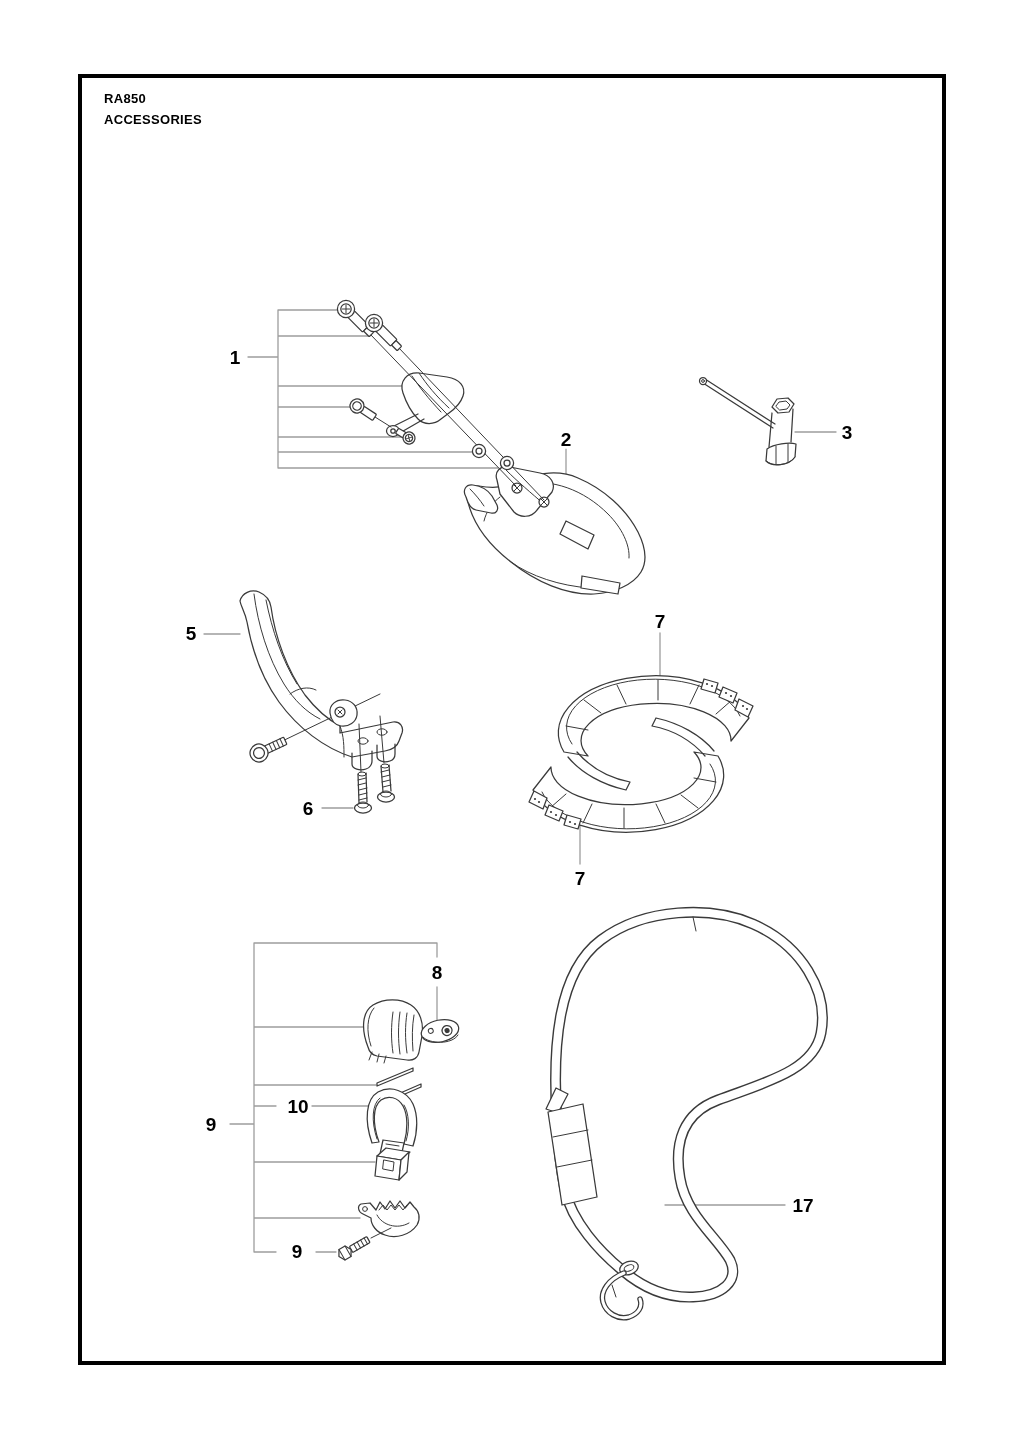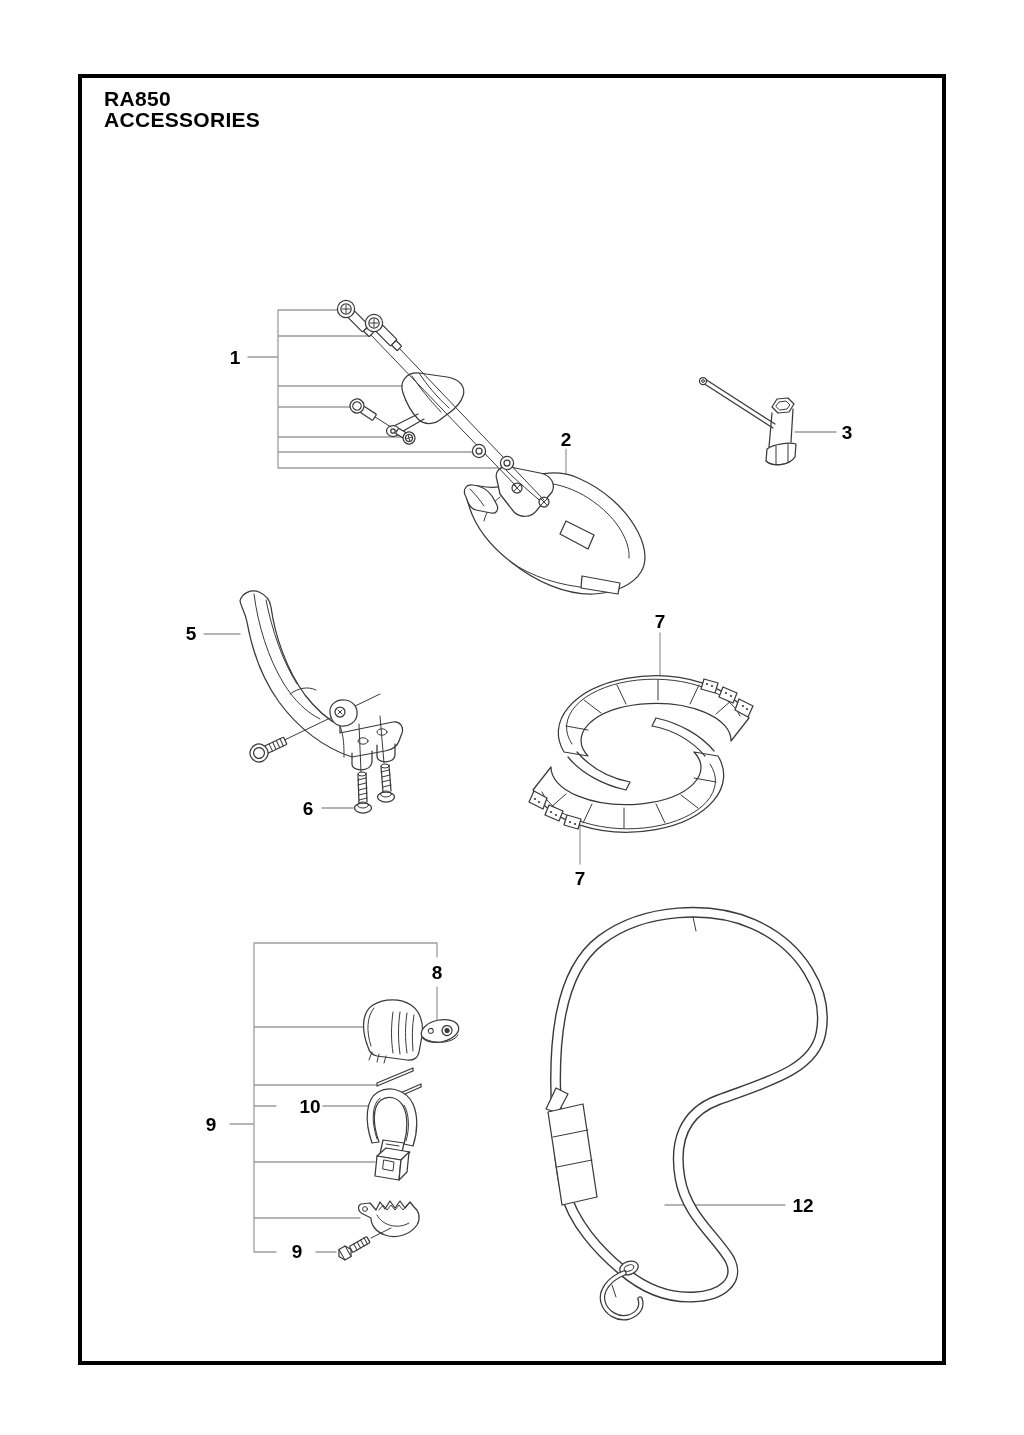--- a/index.html
+++ b/index.html
@@ -10,21 +10,21 @@
   .page{
     position:relative; width:1024px; height:1435px; background:var(--bg);
     font-family:"Liberation Sans", sans-serif; overflow:hidden;
   }
   .frame{
     position:absolute; left:78px; top:74px; width:868px; height:1291px;
     border:4px solid var(--border); box-sizing:border-box;
   }
   .title-block{
     position:absolute; left:104px; top:88px; color:var(--text);
-    font-size:21px; font-weight:bold; line-height:21px; letter-spacing:.3px;
+    font-size:13px; font-weight:bold; line-height:21px; letter-spacing:.3px;
   }
   .part-label{
     position:absolute; transform:translate(-50%,-50%);
     color:var(--text); font-size:19px; font-weight:bold; white-space:nowrap;
     background:var(--bg); padding:0 2px; line-height:1;
   }
   svg.art{position:absolute; left:0; top:0;}
   svg.art *{fill:none; stroke:var(--art); stroke-width:1.25;
             stroke-linecap:round; stroke-linejoin:round;}
   svg.art .leader{stroke:var(--leader); stroke-width:1.3;}
@@ -266,16 +266,16 @@
 
   <div class="part-label" style="left:235px; top:357px">1</div>
   <div class="part-label" style="left:566px; top:439px">2</div>
   <div class="part-label" style="left:847px; top:432px">3</div>
   <div class="part-label" style="left:191px; top:633px">5</div>
   <div class="part-label" style="left:308px; top:808px">6</div>
   <div class="part-label" style="left:660px; top:621px">7</div>
   <div class="part-label" style="left:580px; top:878px">7</div>
   <div class="part-label" style="left:437px; top:972px">8</div>
   <div class="part-label" style="left:211px; top:1124px">9</div>
-  <div class="part-label" style="left:310px; top:1106px">10</div>
+  <div class="part-label" style="left:298px; top:1106px">10</div>
   <div class="part-label" style="left:297px; top:1251px">9</div>
-  <div class="part-label" style="left:803px; top:1205px">12</div>
+  <div class="part-label" style="left:803px; top:1205px">17</div>
 </div>
 
 </body></html>

